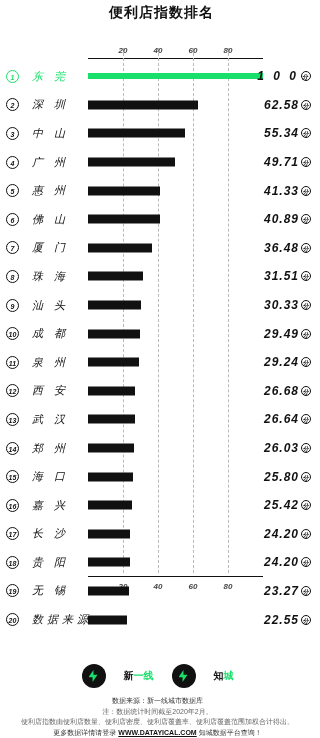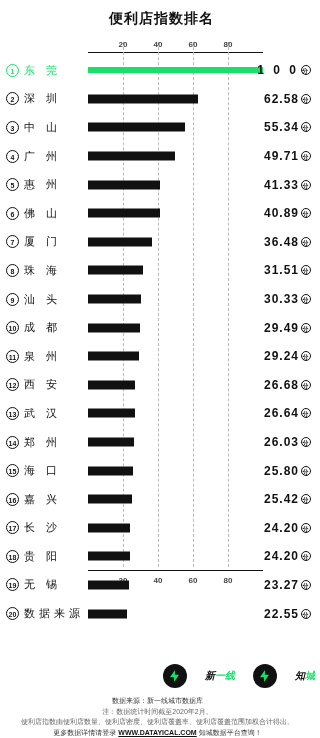--- a/index.html
+++ b/index.html
@@ -14,21 +14,21 @@
     position:relative;
     width:315px;height:738px;
     box-sizing:border-box;
     padding:0;
   }
   .title{
     text-align:center;
     font-size:14px;
     font-weight:bold;
     letter-spacing:1px;
-    padding-top:10px;
+    padding-top:4px;
     color:#111;
     margin-left:8px;
   }
   .legend{
     display:flex;
     align-items:center;
     justify-content:center;
     gap:4px;
     margin-top:7px;
     font-size:9px;
@@ -38,22 +38,23 @@
     width:7px;height:7px;border-radius:50%;
     background:#18e06a;display:inline-block;
   }
   .legend .dot2{
     width:7px;height:7px;border-radius:50%;
     background:#111;display:inline-block;margin-left:-2px;
   }
 
   .chart{
     position:relative;
-    margin:6px 0 0 0;
+    margin:18px 0 0 0;
     height:555px;
+    font-style:italic;
   }
   
   .plot{
     position:absolute;
     left:88px; right:52px;
     top:0; bottom:0;
   }
   .gridline{
     position:absolute;
     top:8px;bottom:22px;
@@ -101,21 +102,21 @@
     color:#111;
     font-weight:bold;
     box-sizing:border-box;
   }
   .row.first .rank{
     border-color:#18e06a;
     color:#18e06a;
   }
   .city{
     position:absolute;
-    left:24px;
+    left:32px;
     width:58px;
     font-size:11px;
     letter-spacing:4px;
     color:#111;
     text-align:left;
     white-space:nowrap;
   }
   .row.first .city{color:#18e06a;}
   .barwrap{
     position:absolute;
@@ -156,24 +157,23 @@
   .row.first .value{letter-spacing:3px;}
 
   .footer{
     position:absolute;
     left:0;right:0;bottom:0;
     text-align:center;
   }
   .logos{
     display:flex;
     align-items:center;
-    justify-content:flex-end;
+    justify-content:center;
     gap:18px;
     margin-bottom:8px;
-    font-style:italic;
   }
   .logo-circle{
     width:24px;height:24px;border-radius:50%;
     background:#111;
     position:relative;
   }
   .logo-circle::after{
     content:"";
     position:absolute;left:7px;top:6px;
     width:9px;height:12px;

